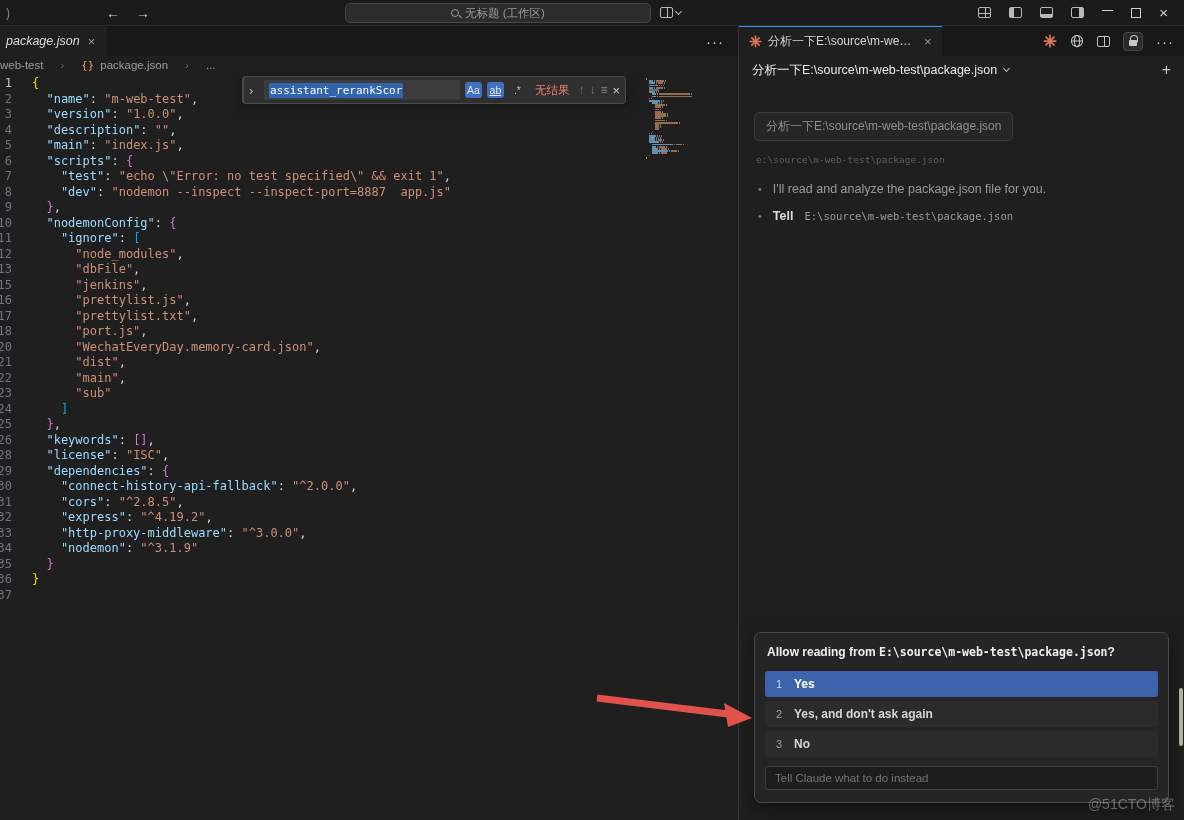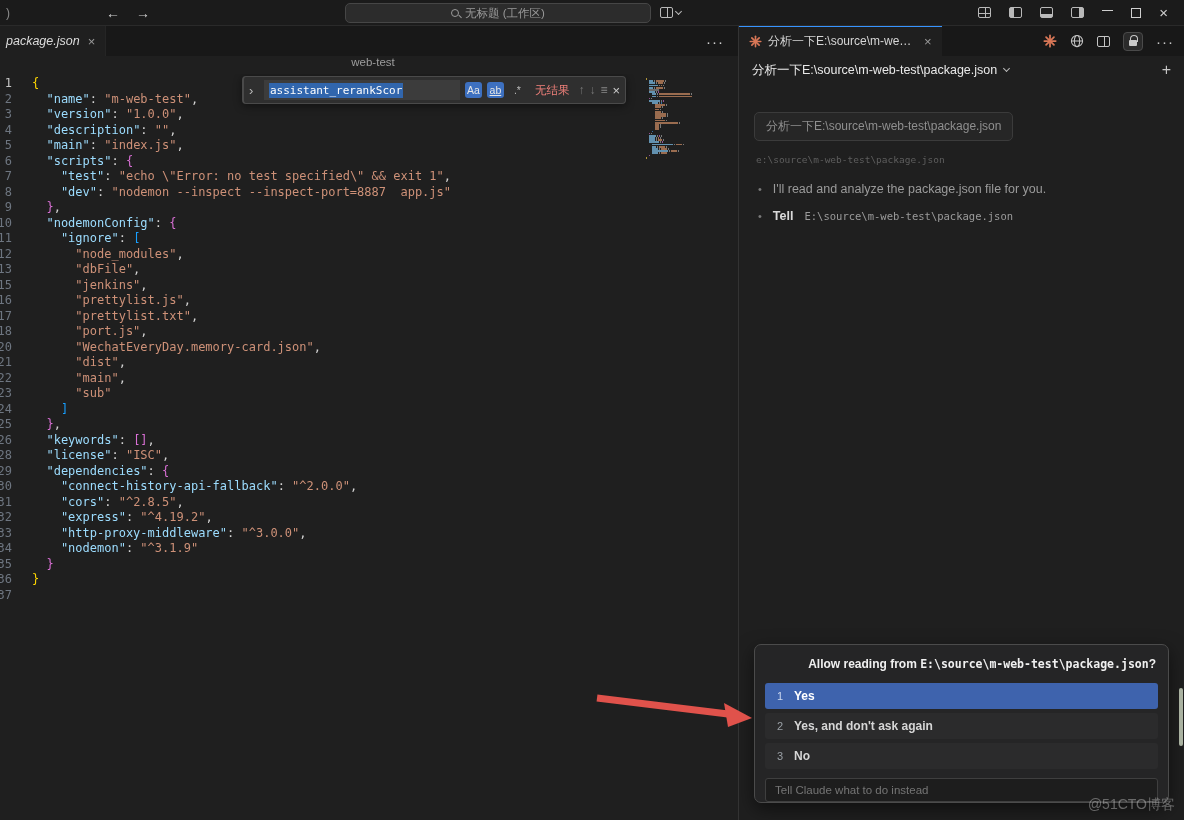--- a/index.html
+++ b/index.html
@@ -41,21 +41,21 @@
 
   .tabbar { height:30px; background:#181818; display:flex; align-items:stretch; }
   .tab { background:#1f1f1f; display:flex; align-items:center; padding:0 10px 0 6px; gap:8px;
     border-right:1px solid #252525; cursor:pointer; }
   .tab-label { font-style:italic; font-size:12.5px; color:#dcdcdc; }
   .tab-close { color:#9a9a9a; font-size:13px; cursor:pointer; }
   .tab-actions { margin-left:auto; display:flex; align-items:center; padding-right:14px;
     color:#cfcfcf; font-size:15px; letter-spacing:1px; cursor:pointer; }
 
   .breadcrumb { height:18px; background:#1f1f1f; display:flex; align-items:center;
-    padding-left:8px; gap:6px; font-size:11.5px; color:#9d9d9d;flex-direction:column; }
+    padding-left:0; gap:17px; font-size:11.5px; color:#9d9d9d; }
   .bc-sep { color:#6a6a6a; }
   .bc-icon { color:#e2a856; font-family:"DejaVu Sans Mono", monospace; font-size:10.5px; }
   .bc-item { cursor:pointer; }
 
   
   .editor { flex:1; position:relative; background:#1f1f1f; overflow:hidden; }
   .code { position:absolute; left:0; top:0; right:96px; bottom:0; padding-top:2px;
     font-family:"DejaVu Sans Mono", monospace; font-size:12px; }
   .row { display:flex; height:15.5px; line-height:15.5px; white-space:pre; }
   .g { flex:none; width:26px; margin-left:-14px; text-align:right; color:#6e7681; }
@@ -113,21 +113,21 @@
   .chip { margin-top:28px; align-self:flex-start; max-width:95%; background:#262626;
     border:1px solid #3b3b3b; border-radius:5px; padding:5px 11px; color:#8f8f8f; font-size:12px; }
   .ctx-path { margin-top:13px; color:#5e5e5e; font-size:9.5px; font-family:"DejaVu Sans Mono", monospace; padding-left:2px; }
   .bullets { margin-top:17px; display:flex; flex-direction:column; gap:13px; }
   .bullet { display:flex; gap:11px; color:#9b9b9b; font-size:12.5px; padding-left:4px; align-items:baseline; }
   .bullet .dot { color:#7a7a7a; font-size:11px; }
   .b-bold { color:#dadada; font-weight:bold; }
   .b-mono { font-family:"DejaVu Sans Mono", monospace; font-size:10.5px; color:#9b9b9b; }
 
   .dialog { margin-top:auto; margin-bottom:17px; background:#252526; border:1px solid #4b4b4b;
-    border-radius:7px; padding:10px 10px 0; box-shadow:0 6px 18px rgba(0,0,0,.5);text-align:right; }
+    border-radius:7px; padding:10px 10px 12px; box-shadow:0 6px 18px rgba(0,0,0,.5); }
   .d-title { color:#f0f0f0; font-size:12px; font-weight:bold; padding:2px 2px 8px; }
   .d-title .mono { font-family:"DejaVu Sans Mono", monospace; font-size:11.5px; }
   .opt { height:26px; border-radius:3px; display:flex; align-items:center; gap:11px; padding:0 11px;
     font-size:12px; color:#d6d6d6; margin-top:4px; background:#2b2b2c; cursor:pointer; }
   .opt .k { color:#9aa0a6; min-width:7px; font-size:11px; }
   .opt .lbl { font-weight:bold; }
   .opt.sel { background:#3e63ad; color:#ffffff; }
   .opt.sel .k { color:#ccd8ee; }
   .d-input { margin-top:9px; height:24px; background:#1d1d1d; border:1px solid #3f3f3f; border-radius:3px;
     display:flex; align-items:center; padding:0 9px; color:#757575; font-size:11.5px; cursor:text; }

